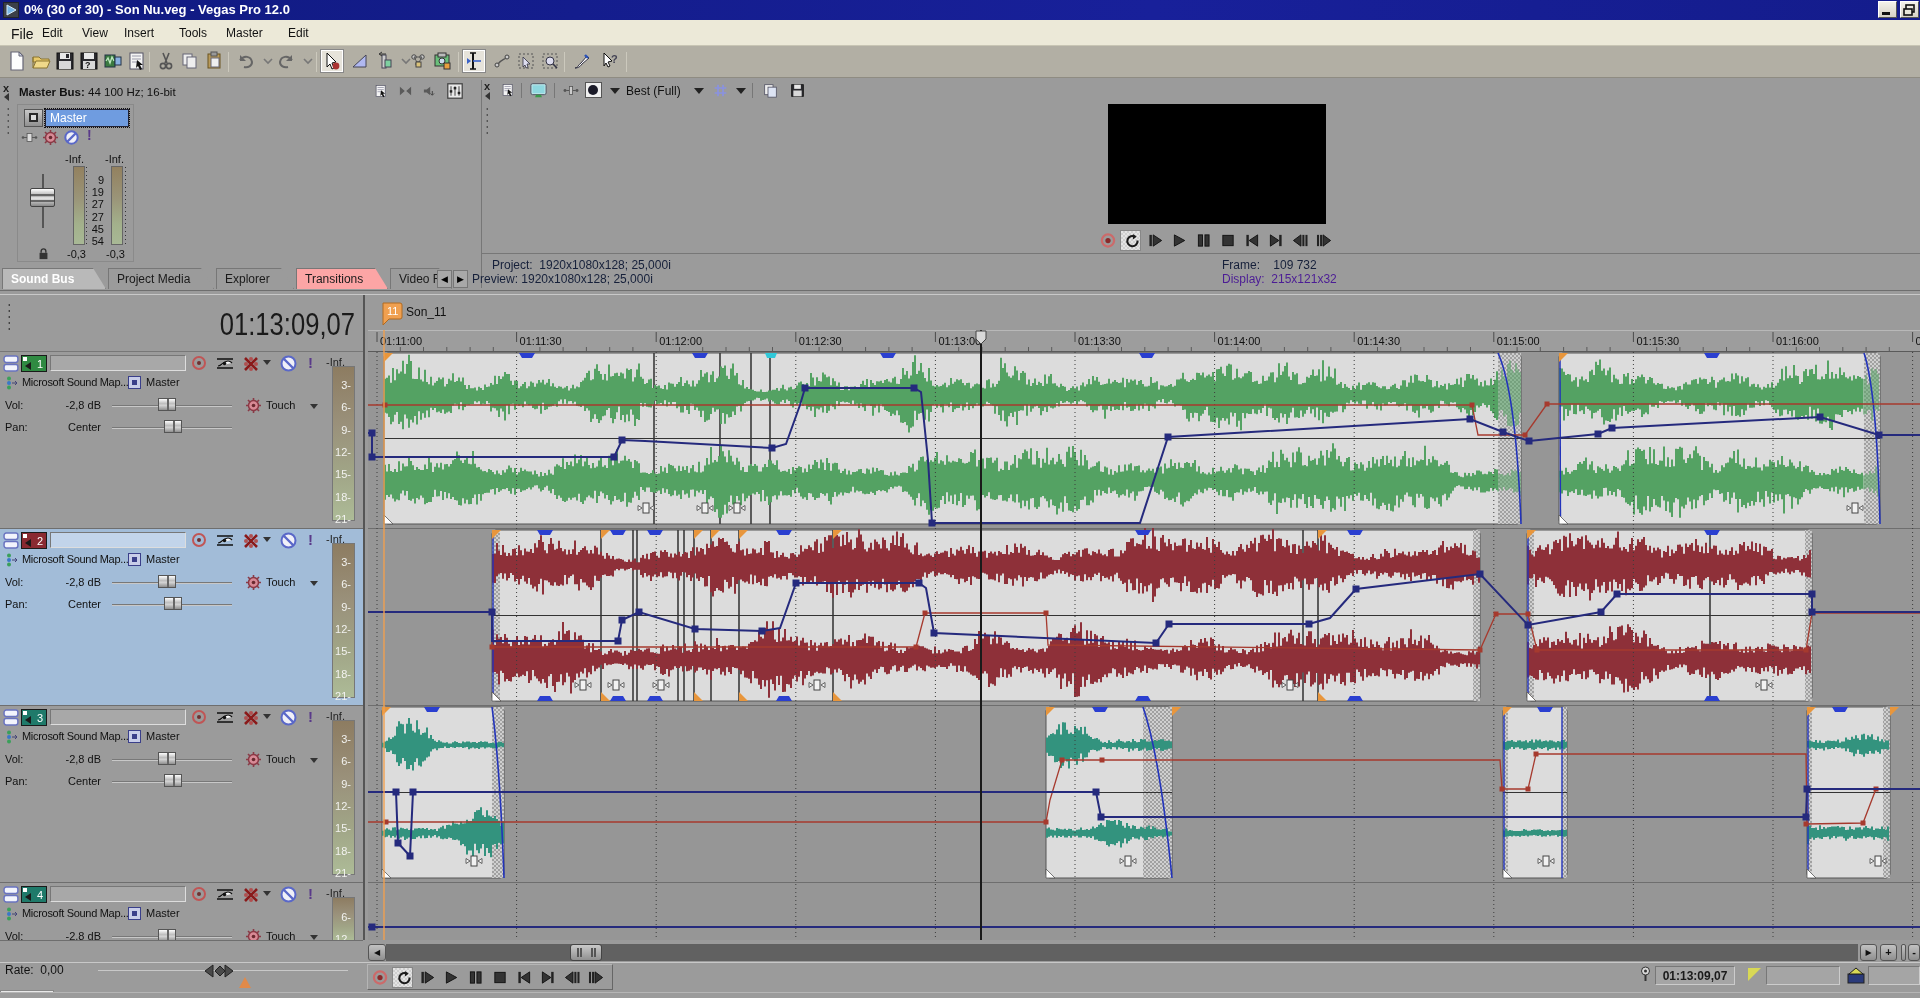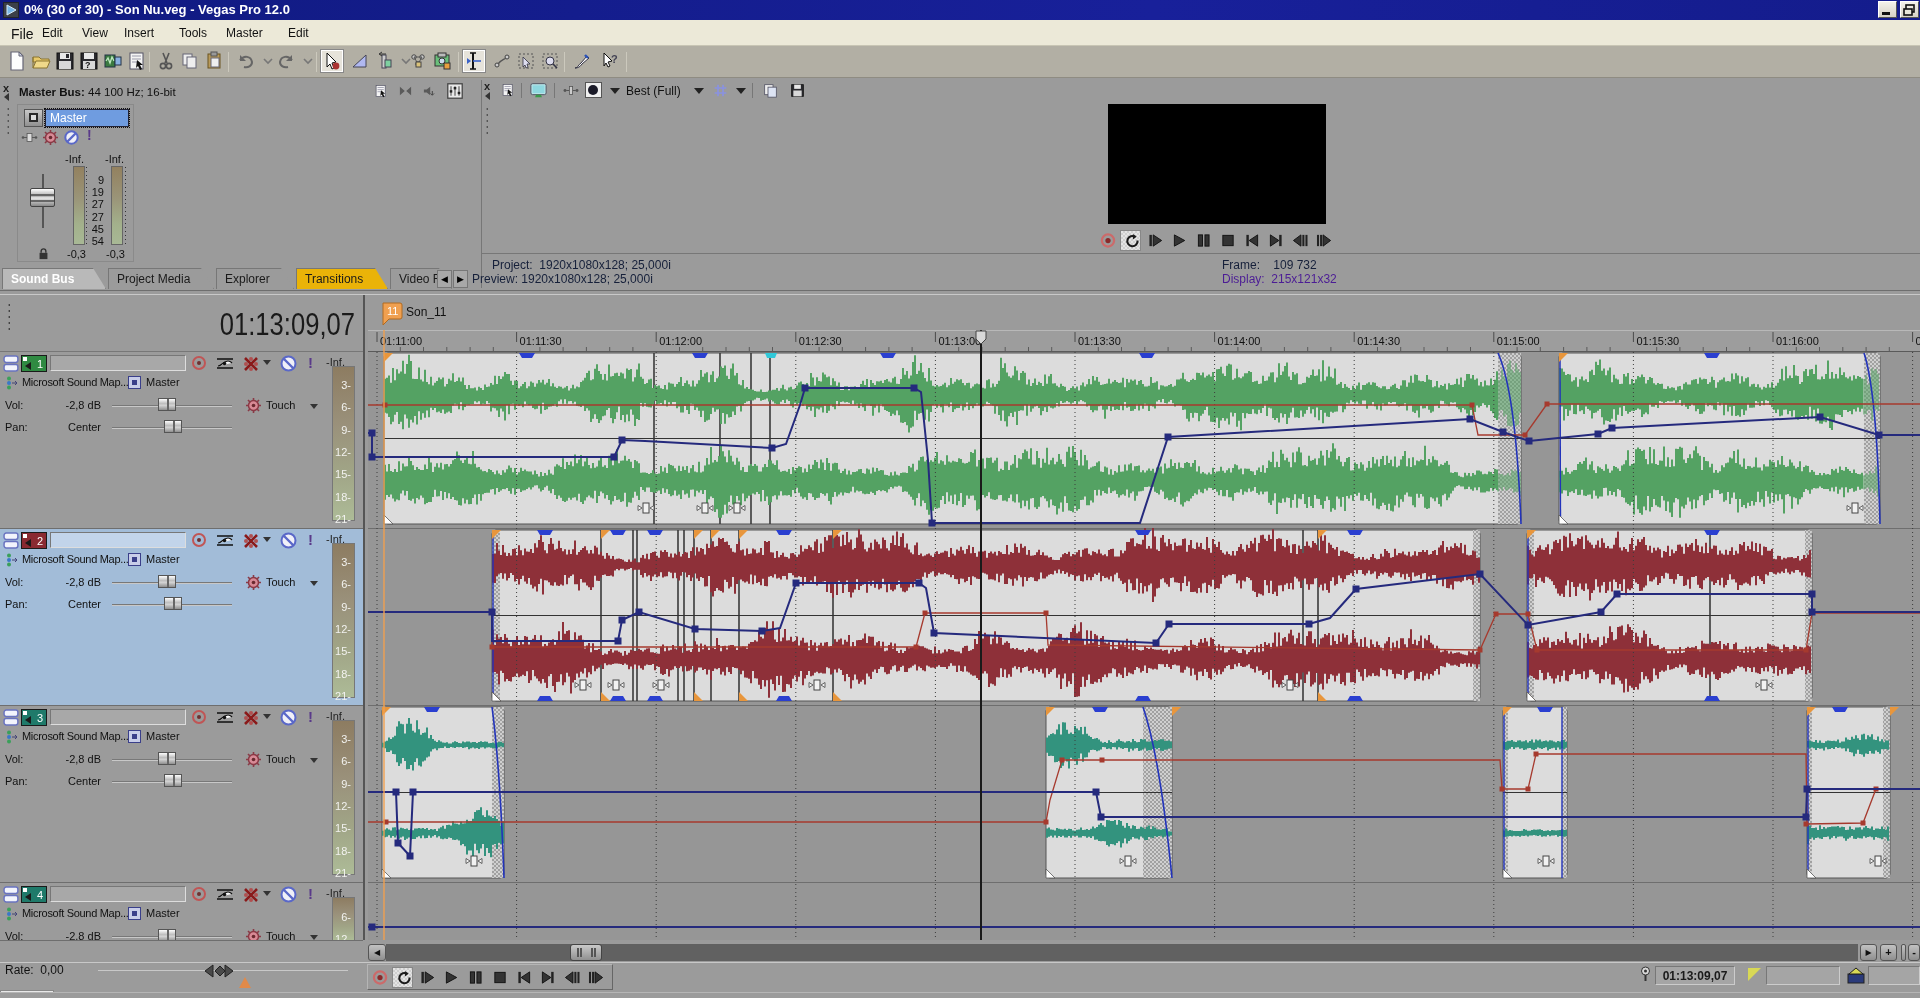--- a/index.html
+++ b/index.html
@@ -221,21 +221,21 @@
     <svg style="position:absolute;left:20px;top:143px" width="11" height="12" viewBox="0 0 14 15">
       <rect x="2" y="6" width="10" height="8" fill="#333"></rect>
       <path d="M4 6V4a3 3 0 0 1 6 0v2" fill="none" stroke="#333" stroke-width="1.8"></path>
     </svg>
     <div class="abs" style="left:49px;top:143px;font-size:11px;color:#111">-0,3</div>
     <div class="abs" style="left:88px;top:143px;font-size:11px;color:#111">-0,3</div>
   </div>
 <div class="abs" style="left:2px;top:268px;width:104px;height:21px;background:#b9b9b9;border:1px solid #777;border-bottom:none;clip-path:polygon(0 0,calc(100% - 13px) 0,100% 100%,0 100%);color:#fff;font-size:12px;font-weight:bold;padding:3px 0 0 8px">Sound Bus</div>
 <div class="abs" style="left:108px;top:268px;width:106px;height:21px;background:#9b9b9b;border:1px solid #777;border-bottom:none;clip-path:polygon(0 0,calc(100% - 13px) 0,100% 100%,0 100%);color:#1a1a1a;font-size:12px;font-weight:normal;padding:3px 0 0 8px">Project Media</div>
 <div class="abs" style="left:216px;top:268px;width:78px;height:21px;background:#9b9b9b;border:1px solid #777;border-bottom:none;clip-path:polygon(0 0,calc(100% - 13px) 0,100% 100%,0 100%);color:#1a1a1a;font-size:12px;font-weight:normal;padding:3px 0 0 8px">Explorer</div>
-<div class="abs" style="left:296px;top:268px;width:92px;height:21px;background:#eab308;border:1px solid #777;border-bottom:none;clip-path:polygon(0 0,calc(100% - 13px) 0,100% 100%,0 100%);color:#1a1a1a;font-size:12px;font-weight:normal;padding:3px 0 0 8px">Transitions</div>
+<div class="abs" style="left:296px;top:268px;width:92px;height:21px;background:#fca5a5;border:1px solid #777;border-bottom:none;clip-path:polygon(0 0,calc(100% - 13px) 0,100% 100%,0 100%);color:#1a1a1a;font-size:12px;font-weight:normal;padding:3px 0 0 8px">Transitions</div>
 <div class="abs" style="left:390px;top:268px;width:62px;height:21px;background:#9b9b9b;border:1px solid #777;border-bottom:none;clip-path:polygon(0 0,calc(100% - 13px) 0,100% 100%,0 100%);color:#1a1a1a;font-size:12px;font-weight:normal;padding:3px 0 0 8px">Video F</div>
 <div class="abs" style="left:437px;top:270px;width:15px;height:18px;background:#a8a8a8;border:1px solid #777;font-size:9px;text-align:center;line-height:17px">◀</div>
 <div class="abs" style="left:453px;top:270px;width:15px;height:18px;background:#a8a8a8;border:1px solid #777;font-size:9px;text-align:center;line-height:17px">▶</div>
 <div class="abs" style="left:481px;top:80px;width:1px;height:208px;background:#777"></div>
 <div class="abs" style="left:484px;top:80px;font-size:11px;color:#222;font-weight:bold">x</div>
 <div class="abs" style="left:485px;top:92px;width:0;height:0;border-top:4px solid transparent;border-bottom:4px solid transparent;border-right:5px solid #333"></div>
 <div class="abs" style="left:486px;top:106px;width:2px;height:32px;background-image:radial-gradient(circle,#555 1px,transparent 1.2px);background-size:3px 6px"></div>
 <svg style="position:absolute;left:501px;top:83px" width="14" height="14" viewBox="0 0 20 20">
     <rect x="3" y="2" width="13" height="16" fill="#f4f4f4" stroke="#556"></rect>
     <path d="M5 5h9M5 8h9M5 11h5" stroke="#99a" stroke-width="1.2"></path>

